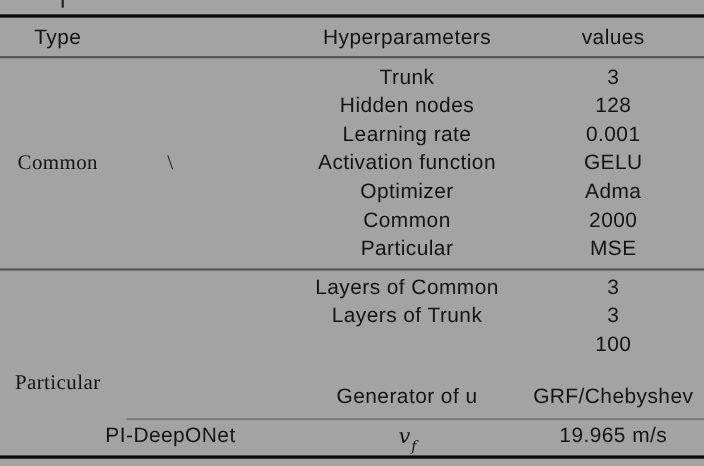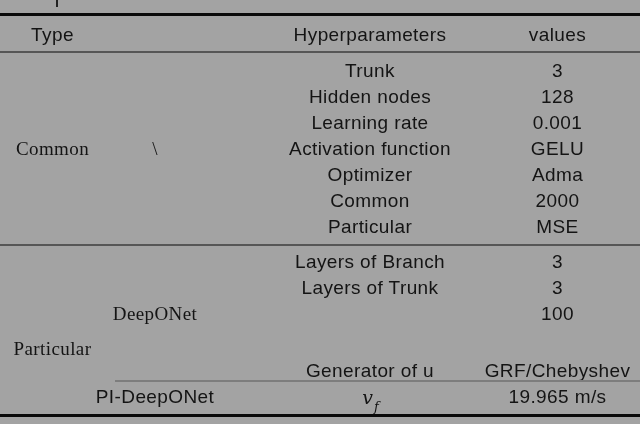--- a/index.html
+++ b/index.html
@@ -71,34 +71,33 @@
     <div class="cell c4">2000</div>
   </div>
   <div class="row" style="top:214px">
     <div class="cell c3">Particular</div>
     <div class="cell c4">MSE</div>
   </div>
 
   <div class="rule rule-mid"></div>
 
   <div class="multirow mr-c1" style="top:266px;height:166px">Particular</div>
-  <div class="multirow mr-c2" style="top:249px;height:130px">DeepONet</div>
 
   <div class="row" style="top:249px">
-    <div class="cell c3">Layers of Branch</div>
+    <div class="cell c3">Layers of Common</div>
     <div class="cell c4">3</div>
   </div>
   <div class="row" style="top:275px">
     <div class="cell c3">Layers of Trunk</div>
     <div class="cell c4">3</div>
   </div>
   <div class="row" style="top:301px">
     <div class="cell c4">100</div>
   </div>
-  <div class="row" style="top:358px">
+  <div class="row" style="top:348px">
     <div class="cell c3">Generator of u</div>
     <div class="cell c4">GRF/Chebyshev</div>
   </div>
 
   <div class="rule rule-cmid"></div>
 
   <div class="row" style="top:384px">
     <div class="cell c2">PI-DeepONet</div>
     <div class="cell c3">
       <span class="math"><span>v</span><sub>f</sub></span>

